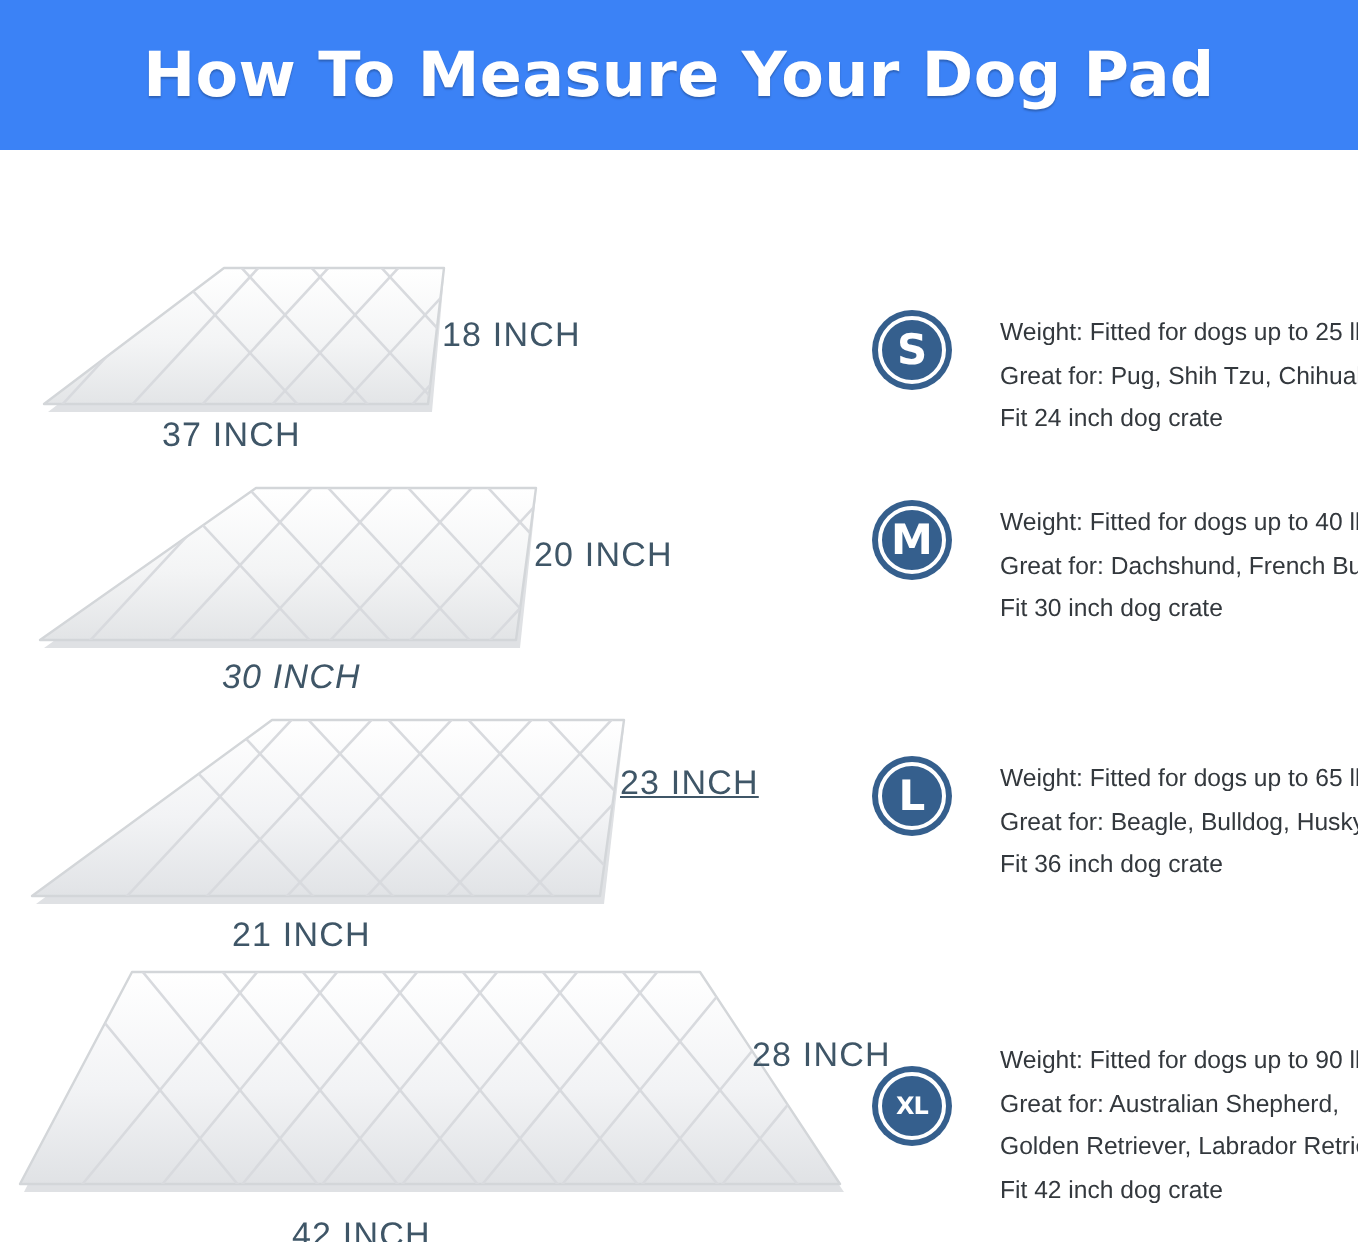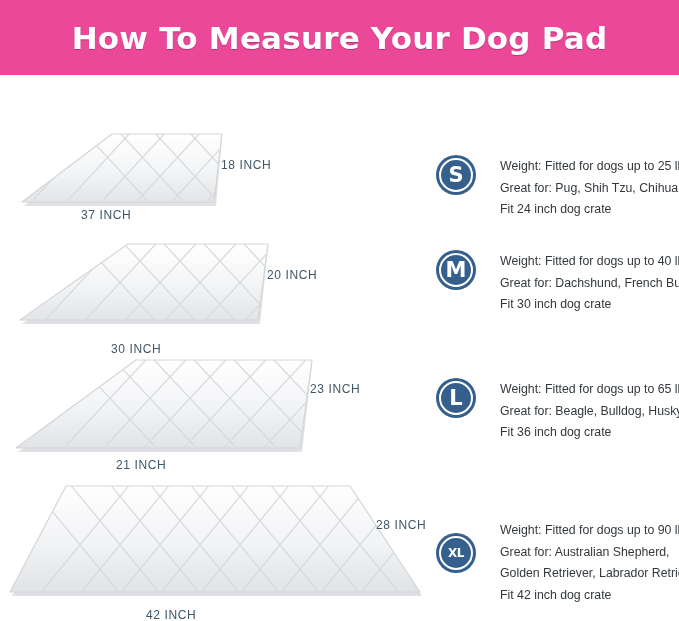--- a/index.html
+++ b/index.html
@@ -3,32 +3,32 @@
 <meta charset="utf-8">
 <style>
   html,body{margin:0;padding:0;}
   body{
     width:679px;height:621px;background:#ffffff;
     font-family:"Liberation Sans","DejaVu Sans",sans-serif;
     overflow:hidden;position:relative;
   }
   #banner{
     position:absolute;left:0;top:0;width:679px;height:75px;
-    background:#ec4899;display:flex;align-items:center;justify-content:center;
+    background:#3b82f6;display:flex;align-items:center;justify-content:center;
   }
   #banner-title{
     color:#ffffff;font-size:31px;font-weight:bold;letter-spacing:.2px;
     font-family:"DejaVu Sans","Liberation Sans",sans-serif;
     text-shadow:0 1px 1px rgba(0,0,0,.25);
     white-space:nowrap;
   }
   .pad-row{position:absolute;left:0;}
   .pad-svg{display:block;}
   .dim{
-    position:absolute;color:#3f5667;font-size:12px;letter-spacing:.6px;
+    position:absolute;color:#3f5667;font-size:17px;letter-spacing:.6px;
     white-space:nowrap;
   }
   .size-block{position:absolute;display:flex;align-items:flex-start;}
   .badge{
     width:40px;height:40px;border-radius:50%;background:#346293;
     background:#355f8d;flex:0 0 40px;position:relative;
     display:flex;align-items:center;justify-content:center;
   }
   .badge::after{
     content:"";position:absolute;left:3px;top:3px;right:3px;bottom:3px;
@@ -111,21 +111,21 @@
       <line x1="300" y1="-20" x2="170" y2="120"></line>
       <line x1="260" y1="-20" x2="130" y2="120"></line>
       <line x1="220" y1="-20" x2="90" y2="120"></line>
       <line x1="180" y1="-20" x2="50" y2="120"></line>
       <line x1="140" y1="-20" x2="10" y2="120"></line>
       <line x1="340" y1="-20" x2="210" y2="120"></line>
       <line x1="380" y1="-20" x2="250" y2="120"></line>
     </g>
   </svg>
   <div class="dim" style="left:267px;top:30px;">20 INCH</div>
-  <div class="dim" style="left:111px;top:104px;">30 INCH</div>
+  <div class="dim" style="left:111px;top:91px;font-style:italic;">30 INCH</div>
 </div>
 
 <div class="pad-row" style="top:354px;">
   <svg class="pad-svg" width="440" height="110" viewBox="0 0 440 110">
     <defs>
       <linearGradient id="gL" x1="0" y1="0" x2="0" y2="1">
         <stop offset="0%" stop-color="#ffffff"></stop>
         <stop offset="55%" stop-color="#f2f3f5"></stop>
         <stop offset="100%" stop-color="#e1e3e6"></stop>
       </linearGradient>
@@ -145,21 +145,21 @@
       <line x1="290" y1="-20" x2="430" y2="130"></line>
       <line x1="330" y1="-20" x2="190" y2="130"></line>
       <line x1="290" y1="-20" x2="150" y2="130"></line>
       <line x1="250" y1="-20" x2="110" y2="130"></line>
       <line x1="210" y1="-20" x2="70" y2="130"></line>
       <line x1="170" y1="-20" x2="30" y2="130"></line>
       <line x1="370" y1="-20" x2="230" y2="130"></line>
       <line x1="410" y1="-20" x2="270" y2="130"></line>
     </g>
   </svg>
-  <div class="dim" style="left:310px;top:28px;">23 INCH</div>
+  <div class="dim" style="left:310px;top:28px;text-decoration:underline;">23 INCH</div>
   <div class="dim" style="left:116px;top:104px;">21 INCH</div>
 </div>
 
 <div class="pad-row" style="top:480px;">
   <svg class="pad-svg" width="440" height="128" viewBox="0 0 440 128">
     <defs>
       <linearGradient id="gX" x1="0" y1="0" x2="0" y2="1">
         <stop offset="0%" stop-color="#ffffff"></stop>
         <stop offset="55%" stop-color="#f2f3f5"></stop>
         <stop offset="100%" stop-color="#e0e2e5"></stop>

